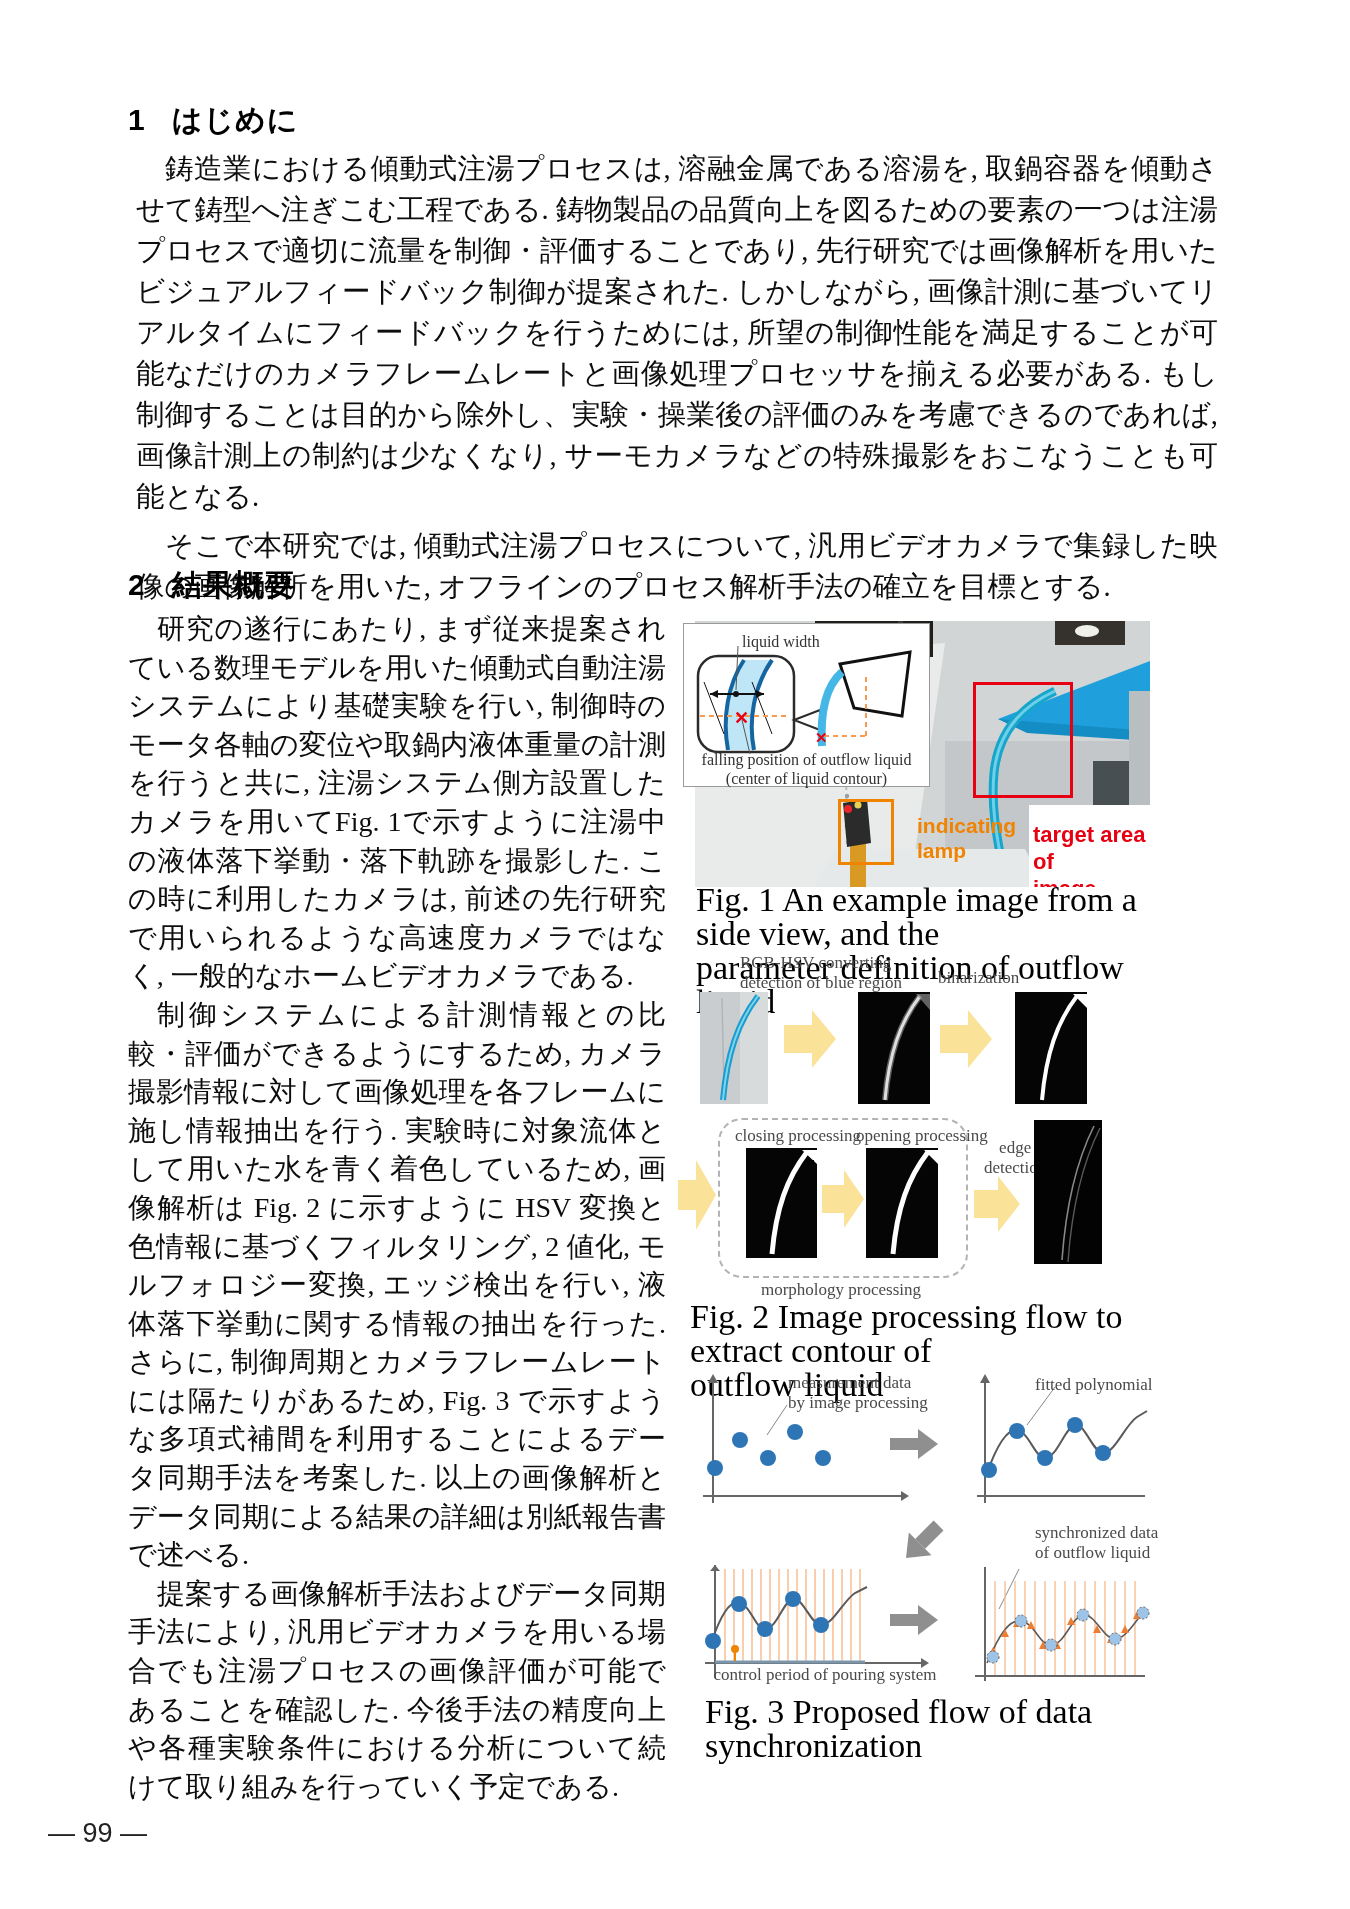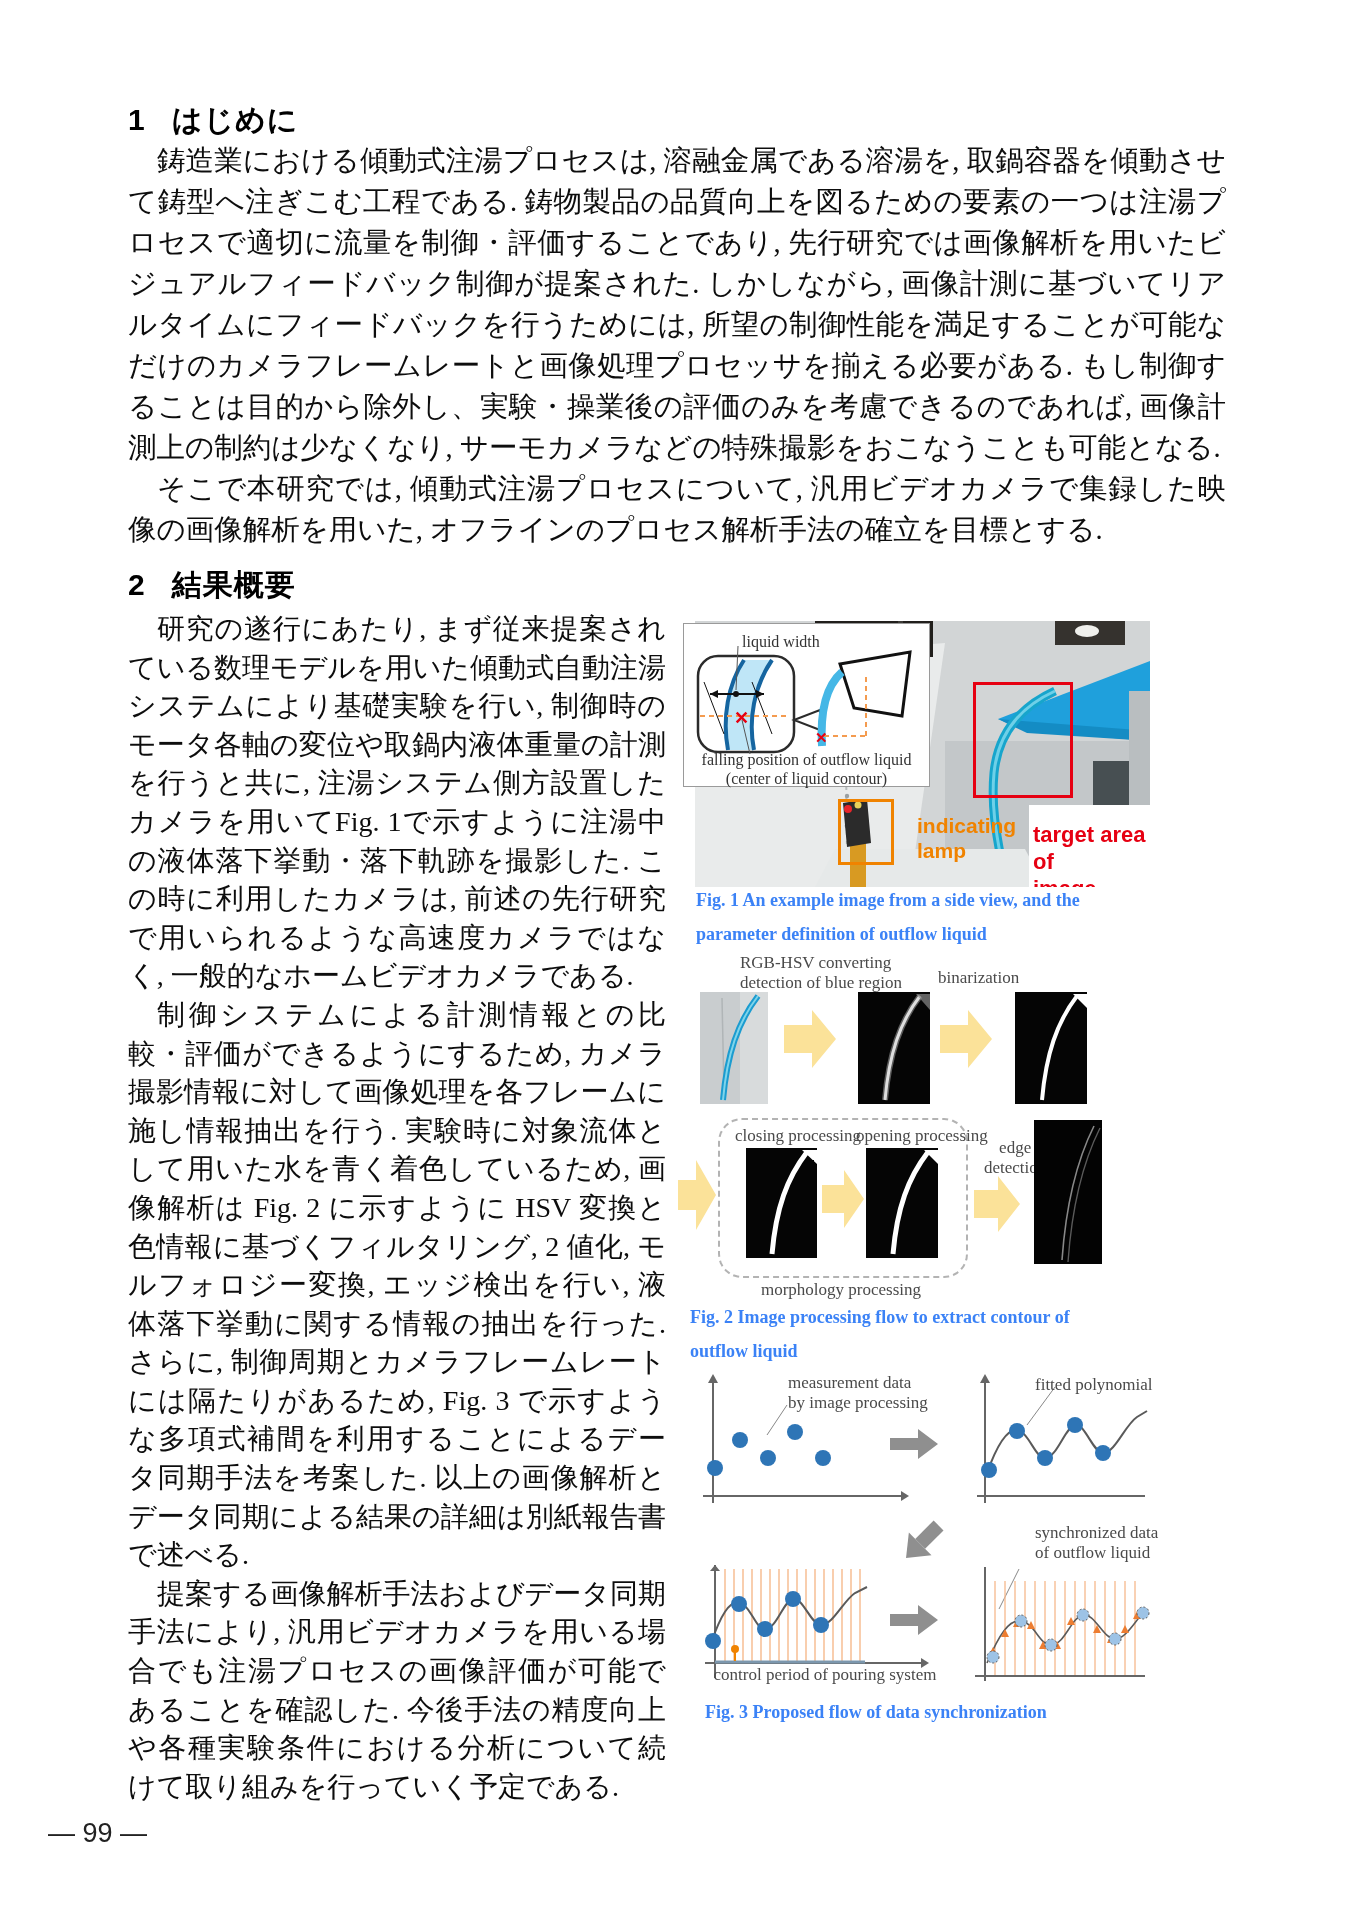--- a/index.html
+++ b/index.html
@@ -2,24 +2,24 @@
 <html><head>
 <meta charset="utf-8">
 <style>
   html,body{margin:0;padding:0;background:#ffffff;}
   body{width:1350px;height:1909px;position:relative;font-family:"Liberation Serif",serif;color:#111;}
   .abs{position:absolute;}
   
   .h-sec{font-family:"Liberation Sans",sans-serif;font-weight:bold;font-size:30px;color:#000;letter-spacing:1px;}
   .h-sec .num{margin-right:26px;}
   
-  .para-block p{margin:0;text-indent:29px;text-align:justify;font-size:28.5px;line-height:41px;color:#0d0d0d;}
+  .para-block p{margin:8px;text-indent:29px;text-align:justify;font-size:28.5px;line-height:41px;color:#0d0d0d;}
   .col-block p{margin:0;text-indent:29px;text-align:justify;font-size:28px;line-height:38.6px;color:#0d0d0d;}
   
-  .fig-caption{font-size:18px;line-height:34px;color:#3b82f6;font-weight:bold;}
+  .fig-caption{font-size:34px;line-height:34px;color:#000000;}
   
   .anno{font-size:17px;line-height:20px;color:#4a4a4a;}
   .anno-dark{font-size:16px;line-height:19px;color:#333;}
   .lbl-orange{font-family:"Liberation Sans",sans-serif;font-weight:bold;font-size:21px;line-height:25px;color:#f08300;}
   .lbl-red{font-family:"Liberation Sans",sans-serif;font-weight:bold;font-size:22px;line-height:27px;color:#e60012;background:#ffffff;padding:16px 4px;}
   .page-num{font-family:"Liberation Sans",sans-serif;font-size:27px;color:#222;}
   .inset-box{background:#ffffff;border:1px solid #9a9a9a;}
   .dashed-box{border:2px dashed #b3b3b3;border-radius:24px;}
   .tile{display:block;}
 </style>

